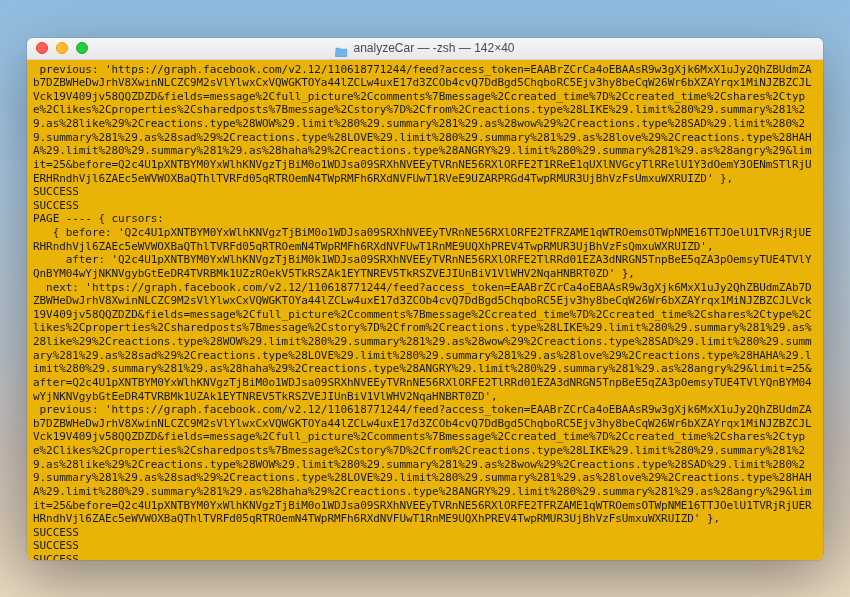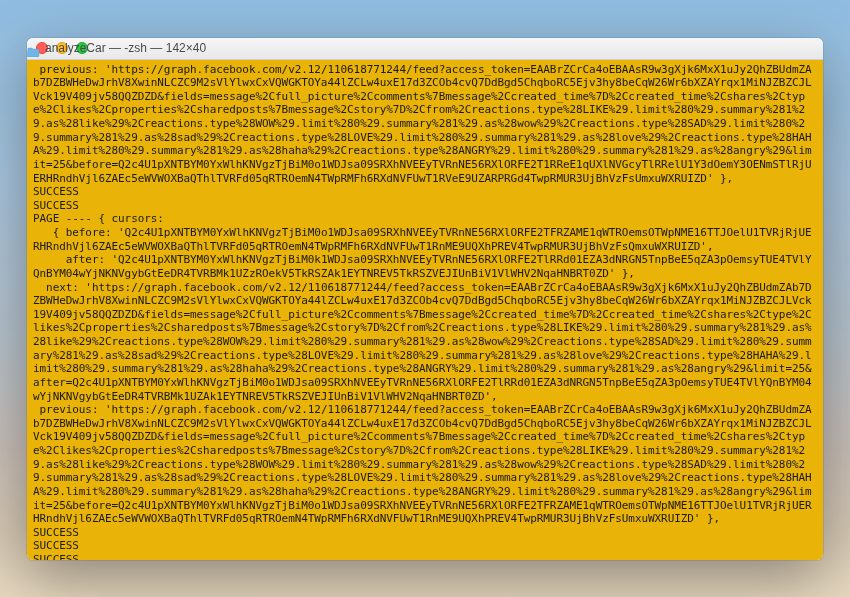--- a/index.html
+++ b/index.html
@@ -42,20 +42,21 @@
       height: 12px;
       border-radius: 50%;
     }
     .close-btn { background: #ff5f57; border: 0.5px solid #e14238; }
     .minimize-btn { background: #ffbd2e; border: 0.5px solid #e1a116; }
     .maximize-btn { background: #28ca42; border: 0.5px solid #17ac2c; }
     .title-wrap {
       position: absolute;
       left: 0; right: 0;
       display: flex;
+      justify-content: center;
       align-items: center;
       pointer-events: none;
       gap: 5px;
     }
     .folder-icon {
       width: 13px; height: 11px; display:inline-block;
     }
     .title-text {
       font-size: 12px;
       color: #4a4a4a;

